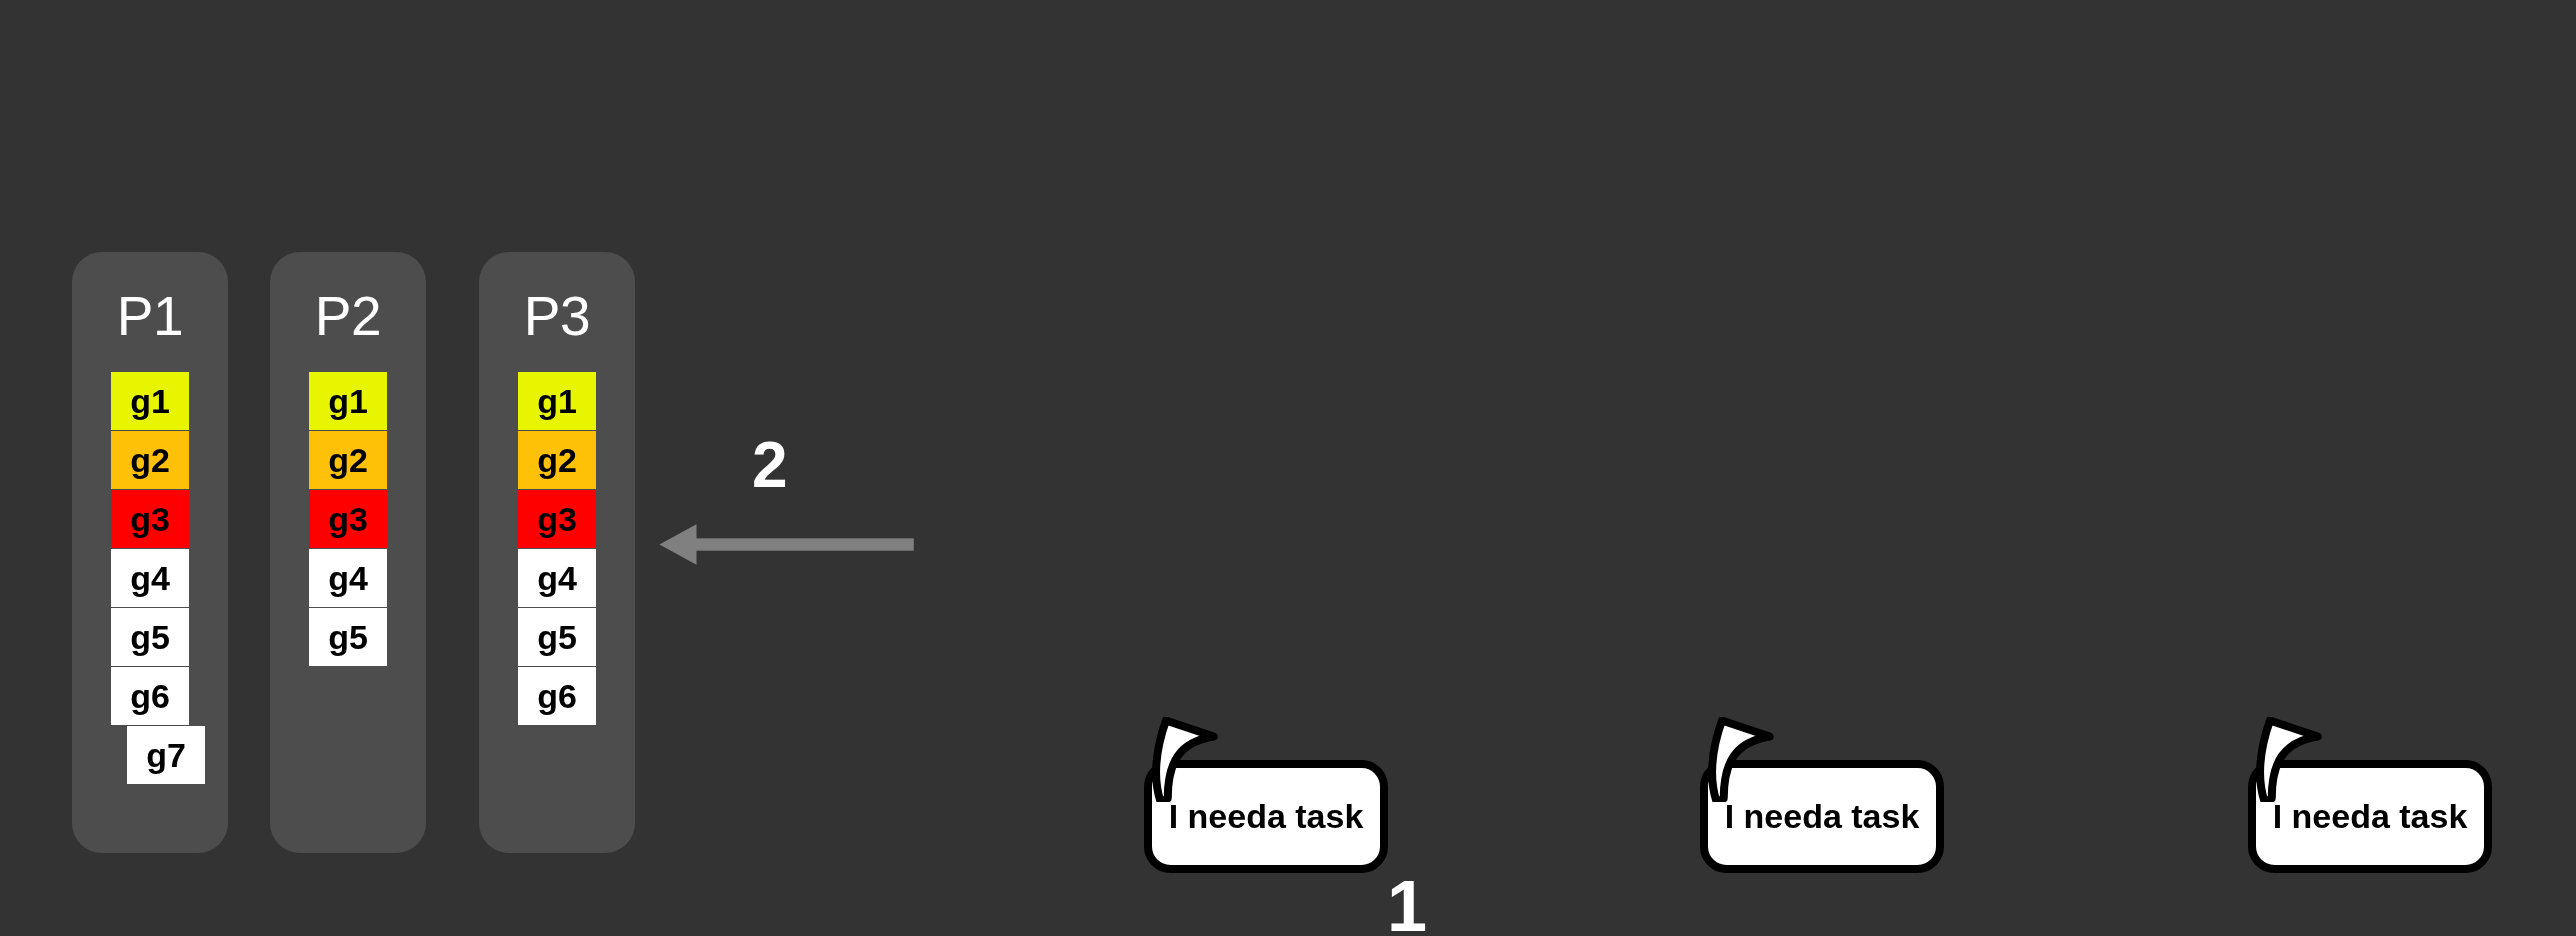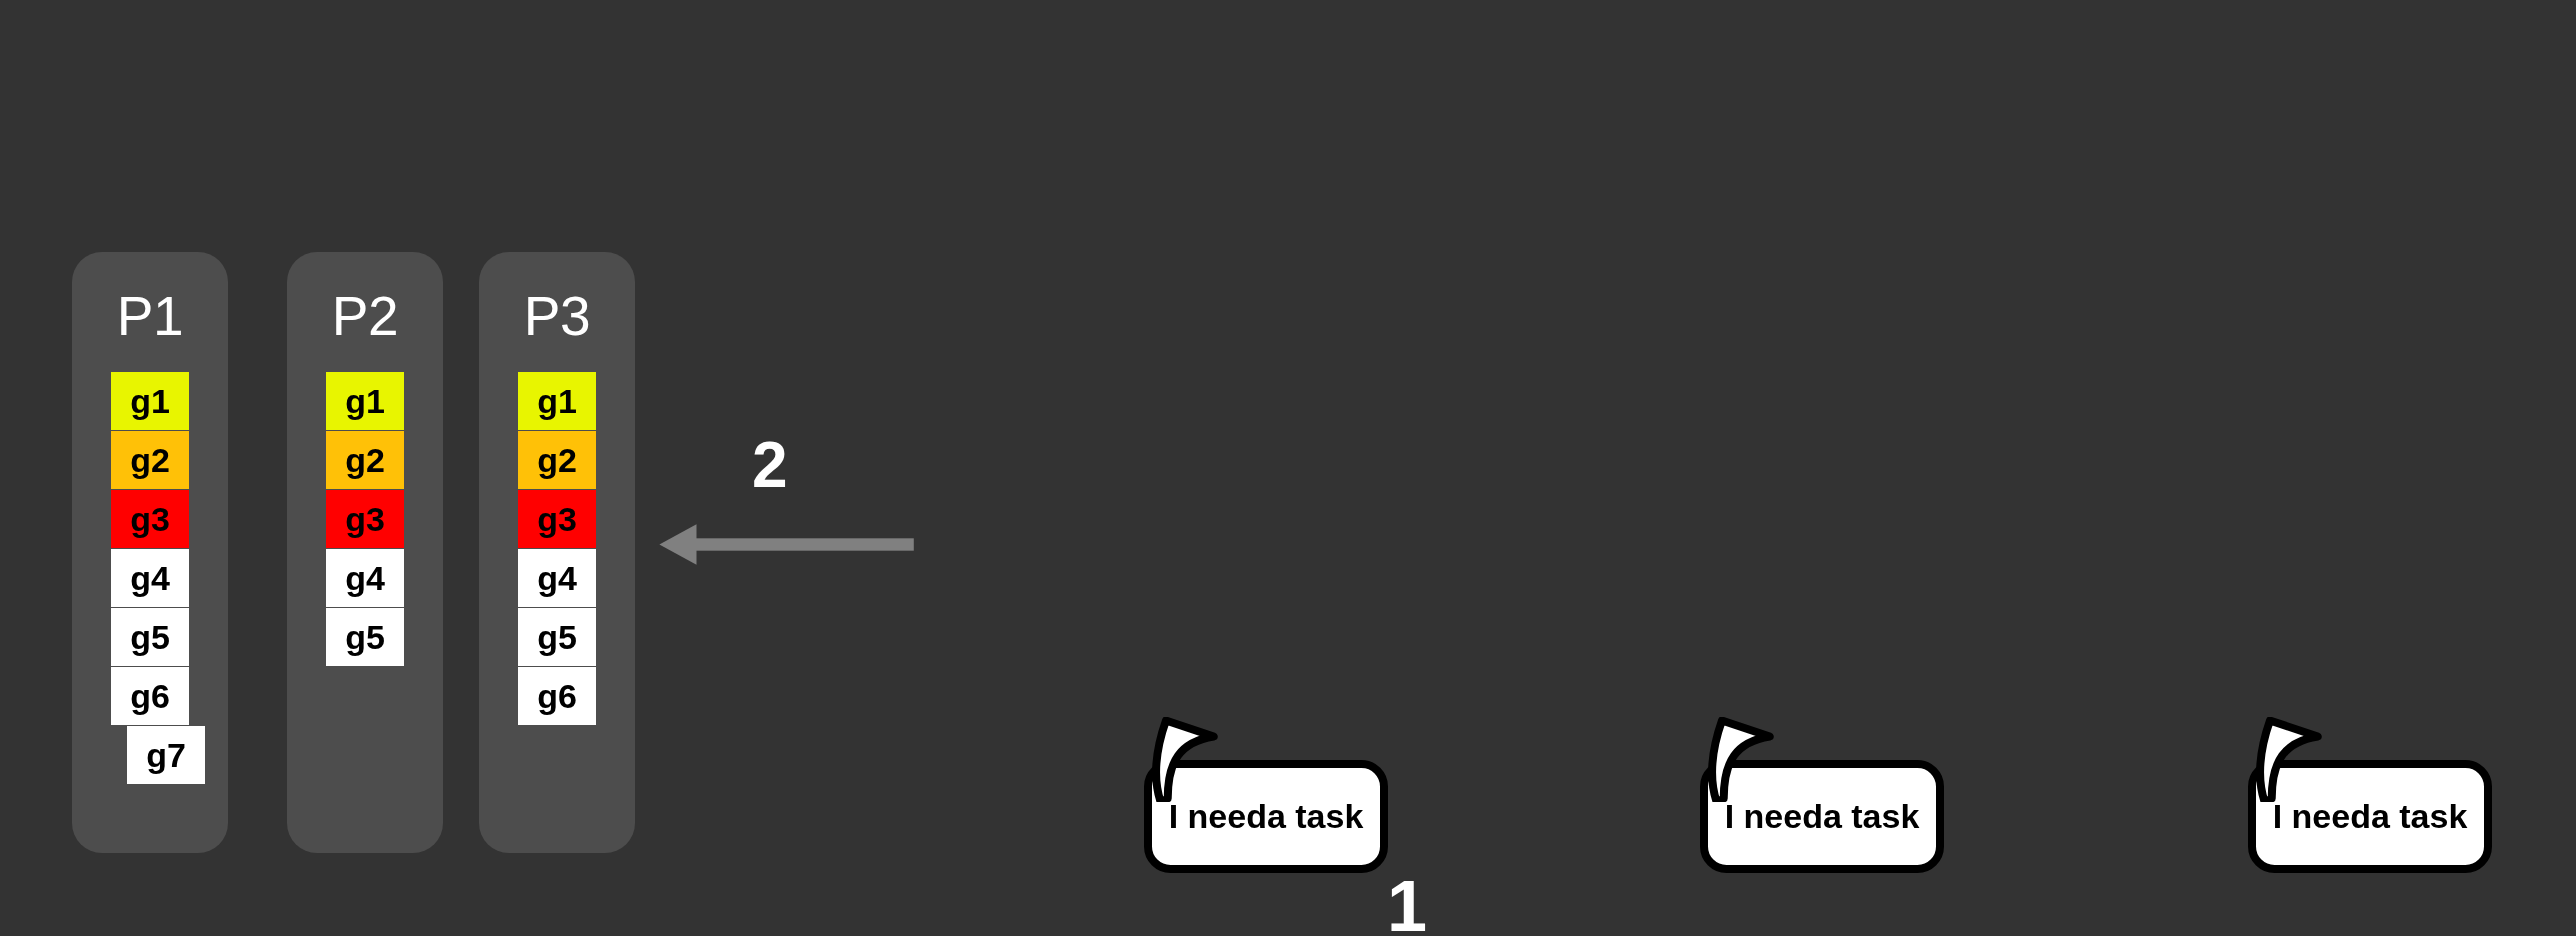--- a/index.html
+++ b/index.html
@@ -148,21 +148,21 @@
       <div class="p-item" style="background:#e8f500;">g1</div>
       <div class="p-item" style="background:#ffc107;">g2</div>
       <div class="p-item" style="background:#ff0000;">g3</div>
       <div class="p-item" style="background:#ffffff;">g4</div>
       <div class="p-item" style="background:#ffffff;">g5</div>
       <div class="p-item" style="background:#ffffff;">g6</div>
       <div class="p-item" style="background:#ffffff;margin-left:32px;">g7</div>
     </div>
   </div>
 
-  <div class="p-col" style="left:287px; top:252px; width:156px; height:601px;">
+  <div class="p-col" style="left:270px; top:252px; width:156px; height:601px;">
     <div class="p-title">P2</div>
     <div class="p-items">
       <div class="p-item" style="background:#e8f500;">g1</div>
       <div class="p-item" style="background:#ffc107;">g2</div>
       <div class="p-item" style="background:#ff0000;">g3</div>
       <div class="p-item" style="background:#ffffff;">g4</div>
       <div class="p-item" style="background:#ffffff;">g5</div>
     </div>
   </div>
 

